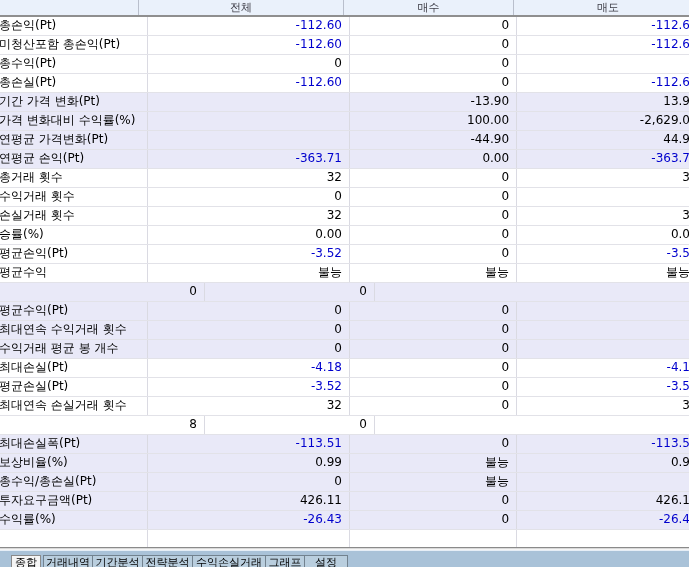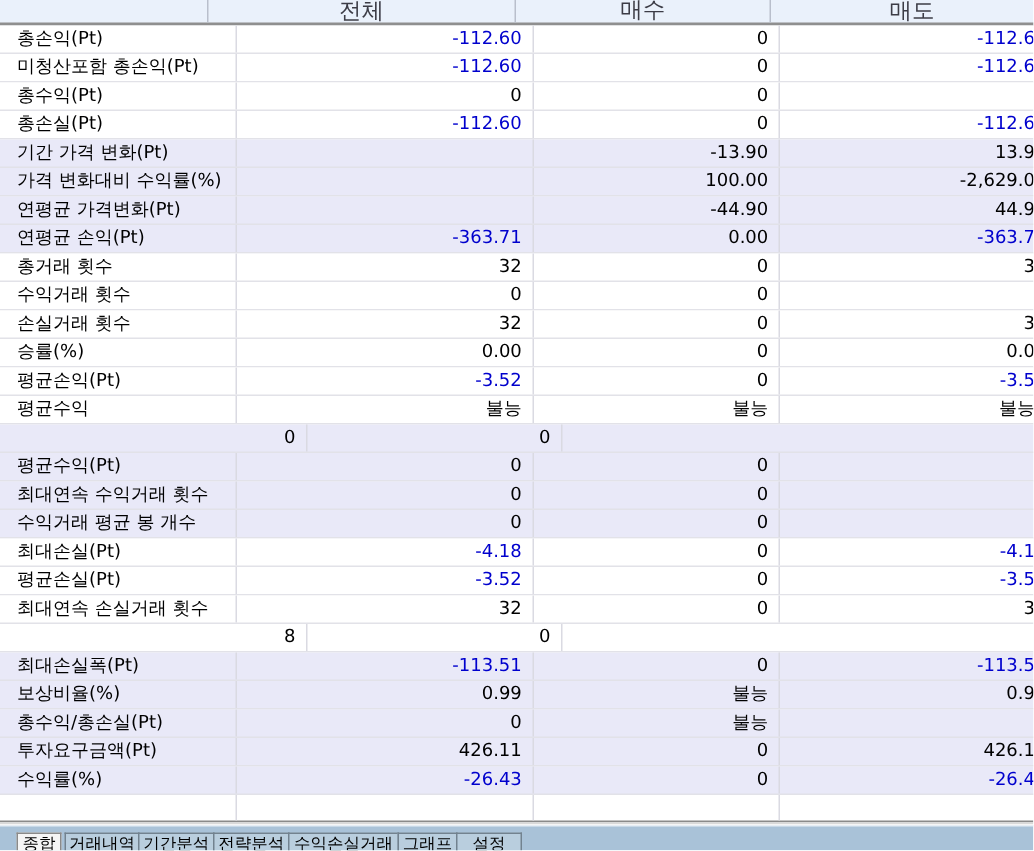--- a/index.html
+++ b/index.html
@@ -17,21 +17,21 @@
   .grid { width:702px; }
 
   .grid-header {
     display:flex;
     height:17px;
     background:#eaf1fb;
     border-bottom:2px solid #8f8f8f;
   }
   .hcell {
     height:100%;
-    font-size:15px;
+    font-size:11px;
     line-height:15px;
     color:#3c3c46;
     text-align:center;
     border-right:1px solid #b9bfcc;
     overflow:hidden; white-space:nowrap;
   }
   .hcell:last-child { border-right:none; }
 
   .row {
     display:flex;
@@ -44,21 +44,21 @@
 
   .cell {
     height:100%;
     font-size:12px;
     line-height:17px;
     color:#000000;
     overflow:hidden; white-space:nowrap;
     border-right:1px solid #dadae2;
   }
   .cell:last-child { border-right:none; }
-  .cell.label { width:151px; padding-left:1px; text-indent:-2px;margin-left:12px; }
+  .cell.label { width:151px; padding-left:1px; text-indent:-2px; }
   .cell.c1 { width:205px; text-align:right; padding-right:7px; }
   .cell.c2 { width:170px; text-align:right; padding-right:7px; }
   .cell.c3 { width:188px; text-align:right; padding-right:12px; }
   .cell.blue { color:#0000cd; }
 
   
   .panel-divider {
     width:689px; height:3px;
     background:linear-gradient(180deg,#8a8a8a 0 34%,#d9d9d9 34% 67%,#f5f5f5 67% 100%);
   }
@@ -91,21 +91,21 @@
   }
 </style>
 </head>
 <body>
 
 <div class="screen">
   <div class="grid">
     <div class="grid-header" id="grid-header">
         <div class="hcell" style="width: 139px;"></div>
         <div class="hcell" style="width: 205px;">전체</div>
-        <div class="hcell" style="width: 170px; font-family: Liberation Mono, monospace;">매수</div>
+        <div class="hcell" style="width: 170px;">매수</div>
         <div class="hcell" style="width: 188px;">매도</div>
       </div>
     <div id="grid-body">
         <div class="row">
           <div class="cell label">총손익(Pt)</div>
           <div class="cell c1 blue">-112.60</div>
           <div class="cell c2">0</div>
           <div class="cell c3 blue">-112.6</div>
         </div>
         <div class="row">

